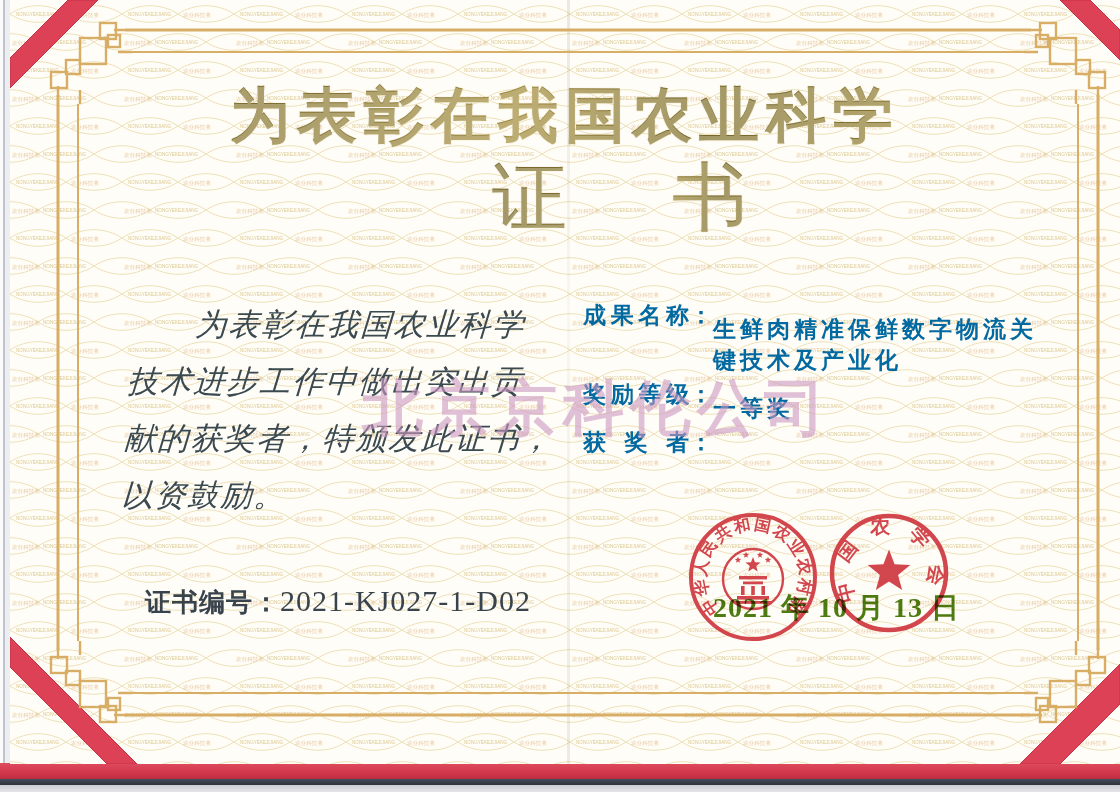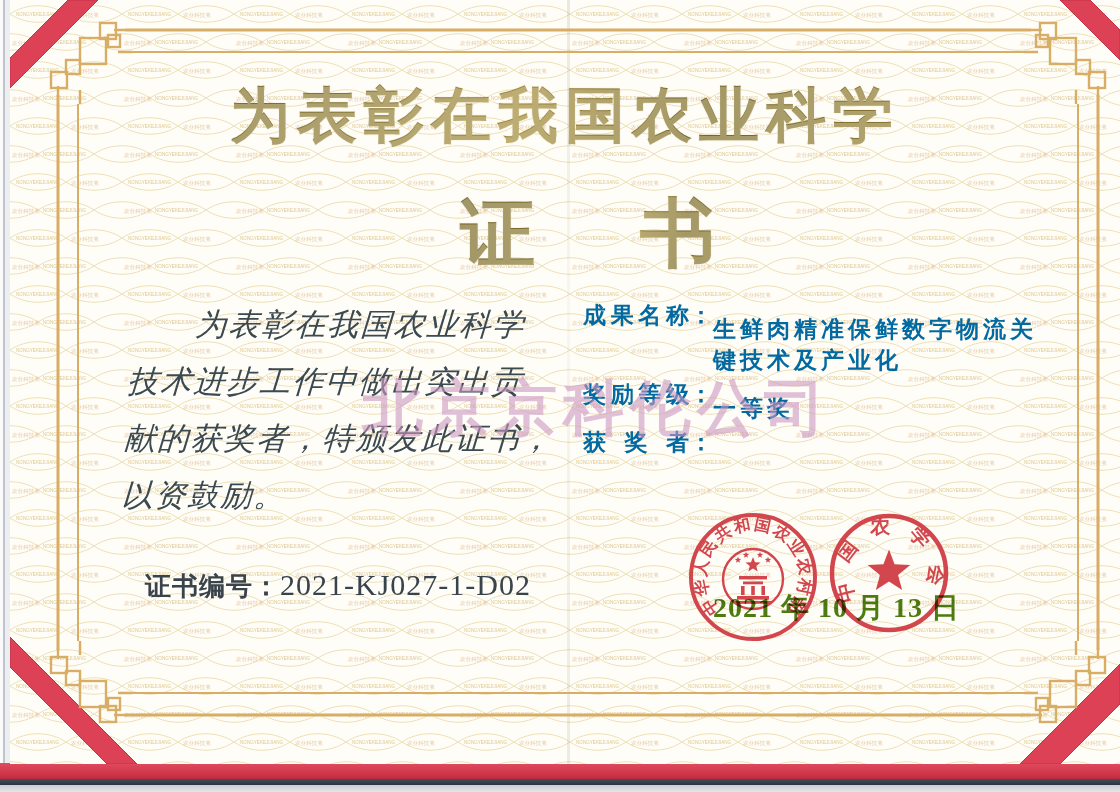--- a/index.html
+++ b/index.html
@@ -18,23 +18,23 @@
   .bg-svg{position:absolute;left:0;top:0;z-index:1;}
   .frame-svg{position:absolute;left:0;top:0;z-index:3;}
 
   .fold-line{position:absolute;left:557px;top:0;width:3px;height:764px;z-index:2;
       background:linear-gradient(180deg,rgba(140,125,95,.16),rgba(140,125,95,.05) 40%,rgba(140,125,95,.14));}
 
   
   .award-title{position:absolute;left:0;top:76px;width:100%;text-align:center;z-index:5;
       font-size:60px;font-weight:bold;letter-spacing:7px;color:#8a7a36;
       text-shadow:0 1px 0 rgba(255,250,220,.35), 0 0 1px rgba(90,78,30,.4);white-space:nowrap;}
-  .doc-type{position:absolute;left:450px;top:148px;z-index:5;
-      font-size:75px;font-weight:bold;letter-spacing:105px;color:#8a7a36;
-      text-shadow:0 1px 0 rgba(255,250,220,.35), 0 0 1px rgba(90,78,30,.4);white-space:nowrap;margin-top:36px;}
+  .doc-type{position:absolute;left:482px;top:148px;z-index:5;
+      font-size:75px;font-weight:normal;letter-spacing:105px;color:#8a7a36;
+      text-shadow:0 1px 0 rgba(255,250,220,.35), 0 0 1px rgba(90,78,30,.4);white-space:nowrap;}
   @supports (-webkit-background-clip:text){
     .award-title,.doc-type{
       background:linear-gradient(100deg,#7e6f30 0%,#9c8940 28%,#c4a94f 46%,#85752f 62%,#a8923f 82%,#8a7a36 100%);
       -webkit-background-clip:text;background-clip:text;color:transparent;}
   }
 
   
   .citation{position:absolute;left:116px;top:296px;width:470px;z-index:5;
       font-size:31px;line-height:57px;color:#3b4950;font-style:italic;
       transform:skewX(-3deg);letter-spacing:2px;}
@@ -42,21 +42,21 @@
 
   
   .fields{position:absolute;left:573px;top:300px;z-index:5;color:#0369a1;
       font-weight:bold;font-size:23px;line-height:31px;}
   .field-row{display:grid;grid-template-columns:106px 24px 344px;margin-bottom:3px;}
   .field-label{text-align:justify;text-align-last:justify;}
   .field-colon{text-align:center;}
   .field-value{letter-spacing:4px;margin-top:14px;}
 
   
-  .cert-no{position:absolute;left:135px;top:568px;z-index:5;white-space:nowrap;
+  .cert-no{position:absolute;left:135px;top:584px;z-index:5;white-space:nowrap;
       font-size:26px;color:#39434b;font-weight:bold;letter-spacing:1px;text-align:center;}
   .cert-no .num{font-weight:normal;font-size:30px;letter-spacing:1px;
       font-family:"Liberation Serif",serif;}
 
   
   .seal-svg{position:absolute;left:0;top:0;z-index:6;}
   .issue-date{position:absolute;left:703px;top:589px;z-index:7;white-space:nowrap;
       font-size:28px;font-weight:bold;color:#4d7c0f;letter-spacing:1px;
       mix-blend-mode:multiply;}
 

